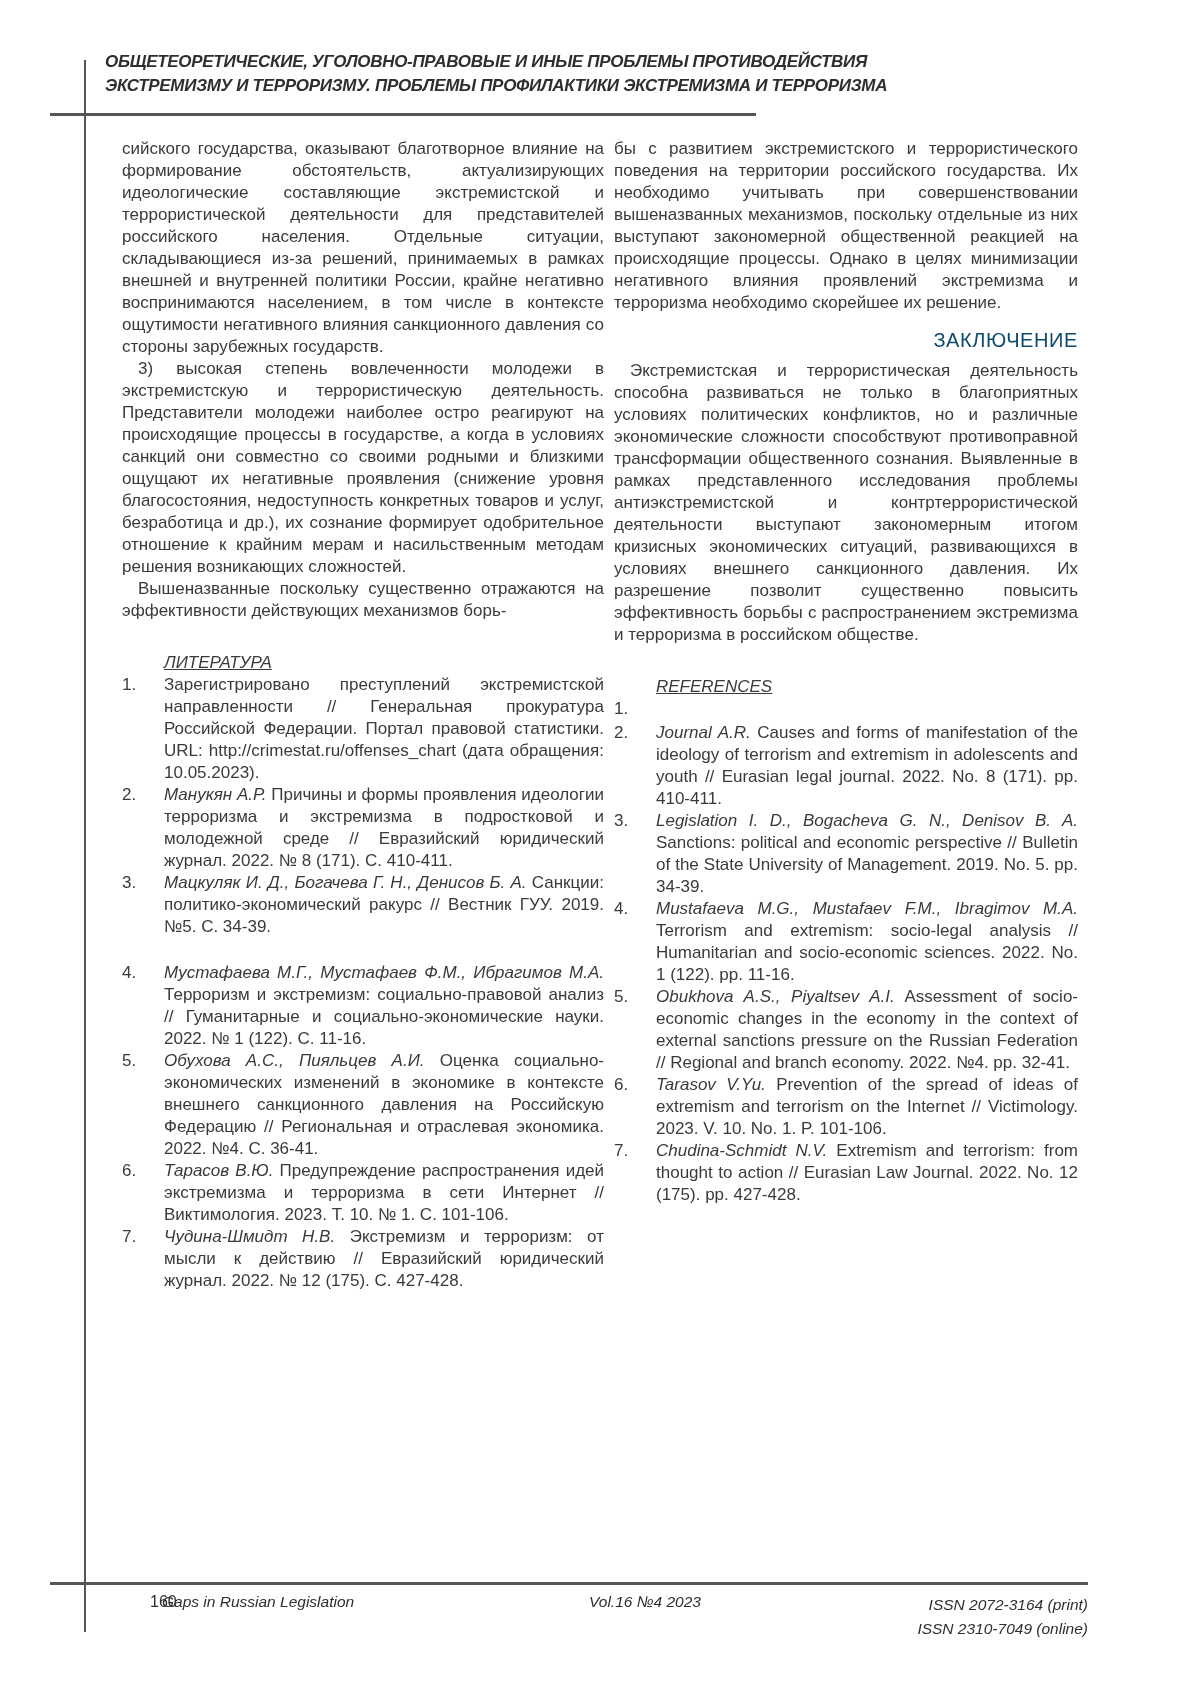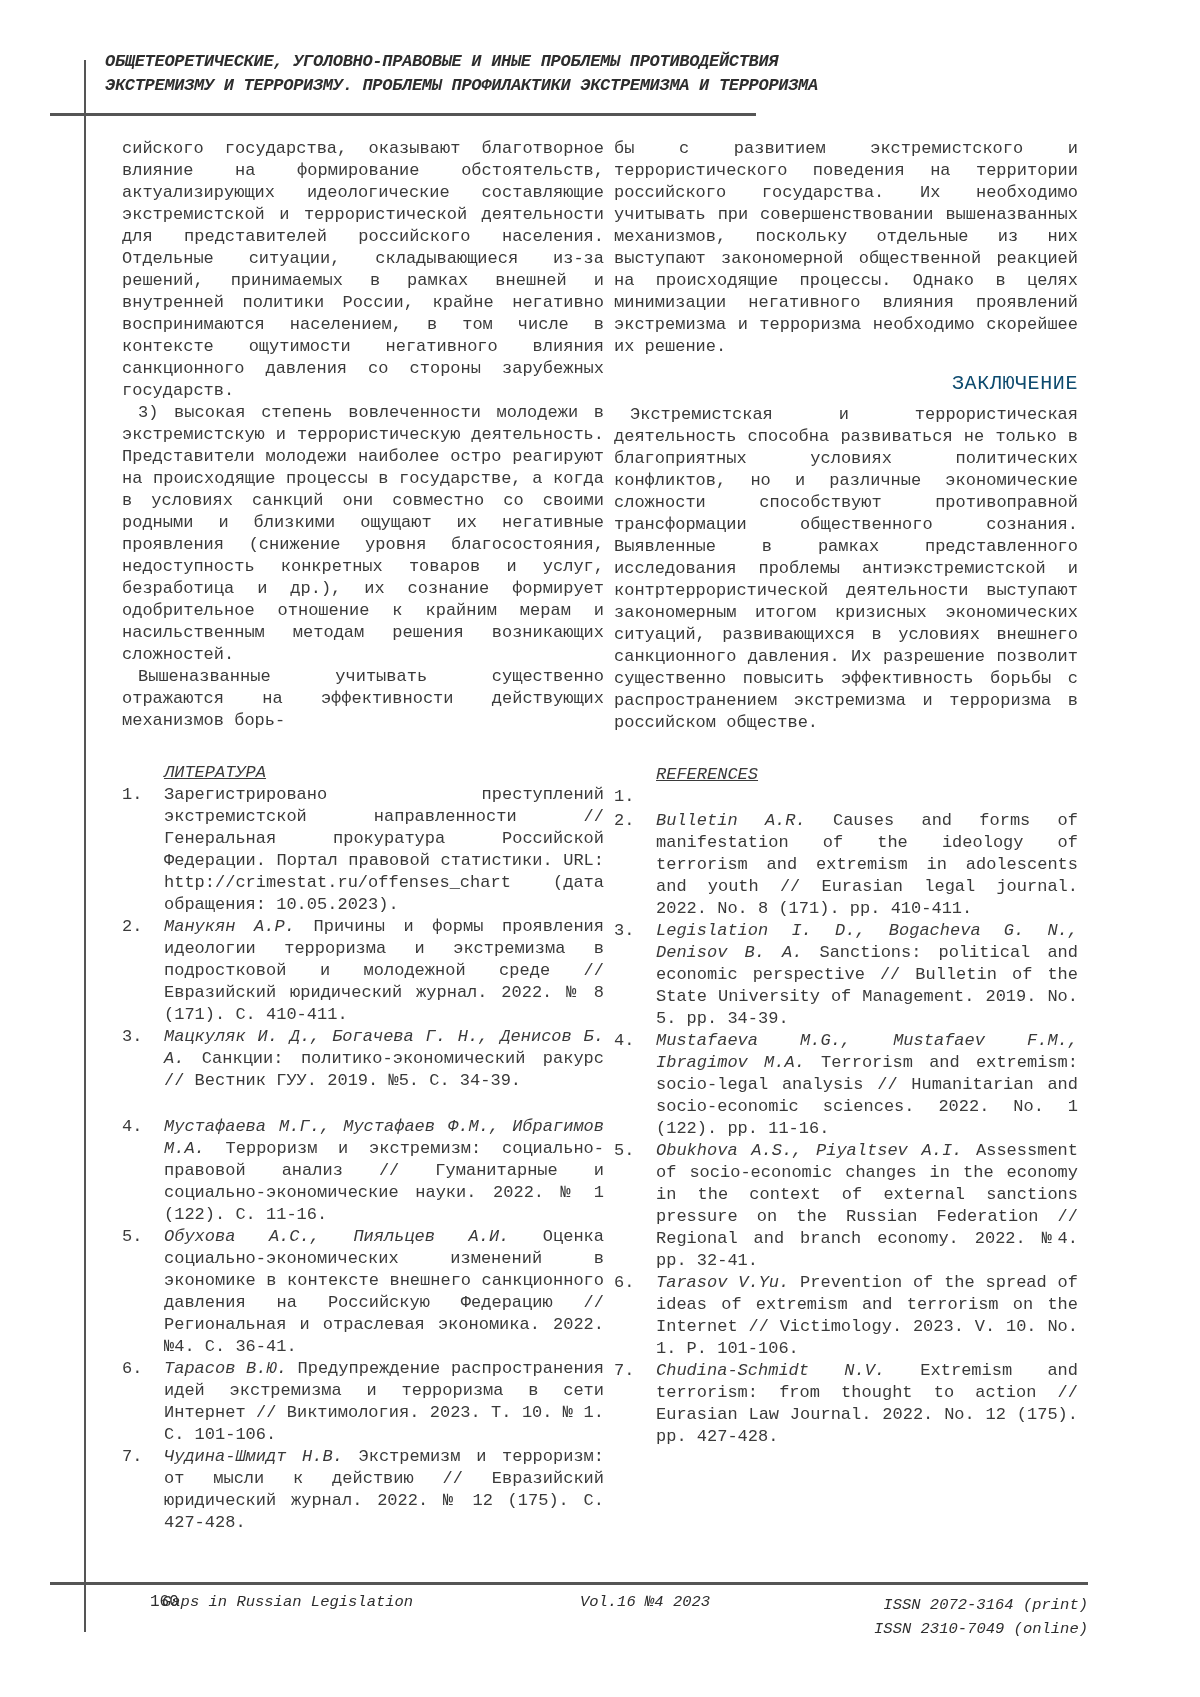--- a/index.html
+++ b/index.html
@@ -1,18 +1,18 @@
 <!DOCTYPE html>
 <html><head>
 <meta charset="utf-8">
 <style>
   html,body{margin:0;padding:0;background:#ffffff;}
   .page{
     position:relative;width:1200px;height:1697px;background:#ffffff;overflow:hidden;
-    font-family:Liberation Mono, monospace;color:#3a3a3a;
+    font-family:Liberation Sans, sans-serif;color:#3a3a3a;
   }
   .vrule{position:absolute;left:84px;top:60px;width:2px;height:1572px;background:#555555;}
   .hrule{position:absolute;height:3px;background:#555555;}
   .hrule.top{left:50px;top:113px;width:706px;}
   .hrule.bottom{left:50px;top:1582px;width:1038px;}
   .running-head{
     position:absolute;left:105px;top:50px;width:860px;
     font-weight:bold;font-style:italic;font-size:17px;line-height:24px;
     color:#2e2e2e;letter-spacing:-0.3px;
   }
@@ -47,21 +47,21 @@
   <div class="hrule top"></div>
 
   <div class="running-head">
     <div>ОБЩЕТЕОРЕТИЧЕСКИЕ, УГОЛОВНО-ПРАВОВЫЕ И ИНЫЕ ПРОБЛЕМЫ ПРОТИВОДЕЙСТВИЯ</div>
     <div>ЭКСТРЕМИЗМУ И ТЕРРОРИЗМУ. ПРОБЛЕМЫ ПРОФИЛАКТИКИ ЭКСТРЕМИЗМА И ТЕРРОРИЗМА</div>
   </div>
 
   <div class="col left">
     <p>сийского государства, оказывают благотворное влияние на формирование обстоятельств, актуализирующих идеологические составляющие экстремистской и террористической деятельности для представителей российского населения. Отдельные ситуации, складывающиеся из-за решений, принимаемых в рамках внешней и внутренней политики России, крайне негативно воспринимаются населением, в том числе в контексте ощутимости негативного влияния санкционного давления со стороны зарубежных государств.</p>
     <p class="ind">3) высокая степень вовлеченности молодежи в экстремистскую и террористическую деятельность. Представители молодежи наиболее остро реагируют на происходящие процессы в государстве, а когда в условиях санкций они совместно со своими родными и близкими ощущают их негативные проявления (снижение уровня благосостояния, недоступность конкретных товаров и услуг, безработица и др.), их сознание формирует одобрительное отношение к крайним мерам и насильственным методам решения возникающих сложностей.</p>
-    <p class="ind">Вышеназванные учитывать существенно отражаются на эффективности действующих механизмов борь-</p>
+    <p class="ind">Вышеназванные поскольку существенно отражаются на эффективности действующих механизмов борь-</p>
 
     <div class="sec-head">
       <span class="ul">ЛИТЕРАТУРА</span>
     </div>
 
     <div class="ref-item">
       <span class="ref-num">1.</span>
       <span class="authors"></span><span>Зарегистрировано преступлений экстремистской направленности // Генеральная прокуратура Российской Федерации. Портал правовой статистики. URL: http://crimestat.ru/offenses_chart (дата обращения: 10.05.2023).</span>
     </div>
     <div class="ref-item">
@@ -100,21 +100,21 @@
     <div class="sec-head">
       <span class="ul">REFERENCES</span>
     </div>
 
     <div class="ref-item">
       <span class="ref-num">1.</span>
       <span class="authors"></span>
     </div>
     <div class="ref-item gap">
       <span class="ref-num">2.</span>
-      <span class="authors">Bulletin A.R.</span><span> Causes and forms of manifestation of the ideology of terrorism and extremism in adolescents and youth // Eurasian legal journal. 2022. No. 8 (171). pp. 410-411.</span>
+      <span class="authors">Journal A.R.</span><span> Causes and forms of manifestation of the ideology of terrorism and extremism in adolescents and youth // Eurasian legal journal. 2022. No. 8 (171). pp. 410-411.</span>
     </div>
     <div class="ref-item">
       <span class="ref-num">3.</span>
       <span class="authors">Legislation I. D., Bogacheva G. N., Denisov B. A.</span><span> Sanctions: political and economic perspective // Bulletin of the State University of Management. 2019. No. 5. pp. 34-39.</span>
     </div>
     <div class="ref-item">
       <span class="ref-num">4.</span>
       <span class="authors">Mustafaeva M.G., Mustafaev F.M., Ibragimov M.A.</span><span> Terrorism and extremism: socio-legal analysis // Humanitarian and socio-economic sciences. 2022. No. 1 (122). pp. 11-16.</span>
     </div>
     <div class="ref-item">

